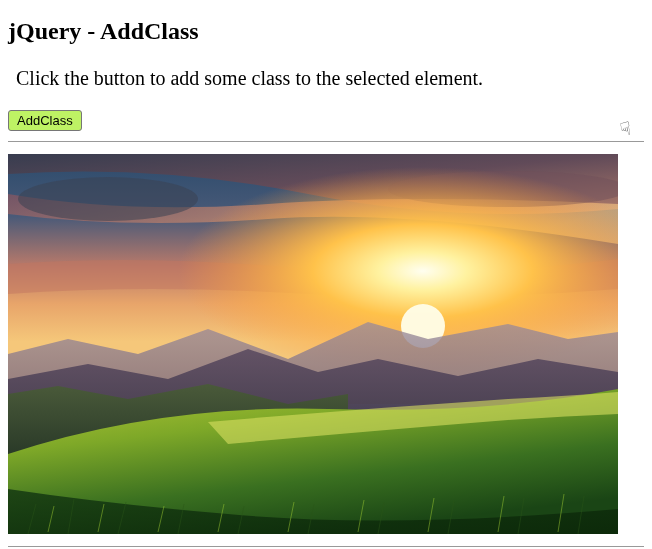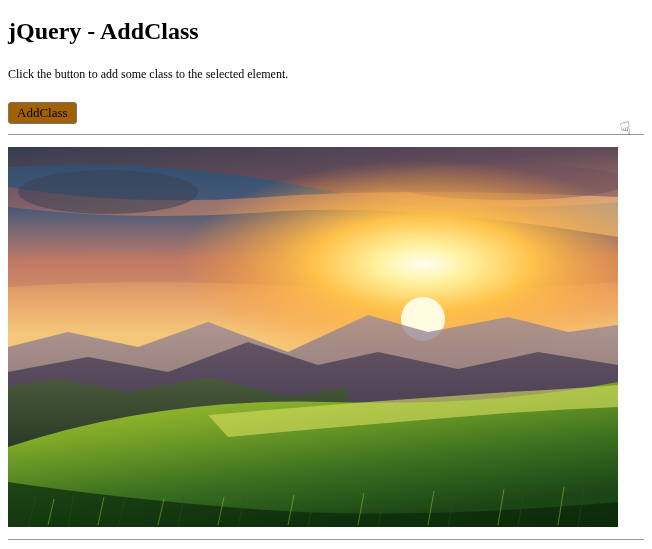--- a/index.html
+++ b/index.html
@@ -12,28 +12,28 @@
       background: #ffffff;
       color: #000000;
       width: 652px;
     }
     h2 {
       font-size: 24px;
       font-weight: bold;
       margin: 10px 0 22px 0;
     }
     p.instruction {
-      font-size: 12px;
-      margin: 0 0 20px 0;
+      font-size: 20px;
+      margin: 0 0 20px 8px;
     }
     .btn {
-      font-family: Liberation Serif, serif;
+      font-family: Liberation Sans, sans-serif;
       font-size: 13px;
       padding: 2px 8px;
-      background: #a16207;
+      background: #bef264;
       border: 1px solid #767676;
       border-radius: 3px;
       cursor: pointer;
     }
     hr {
       border: none;
       border-top: 1px solid #999;
       margin: 10px 0 0 0;
     }
     hr.bottom {

